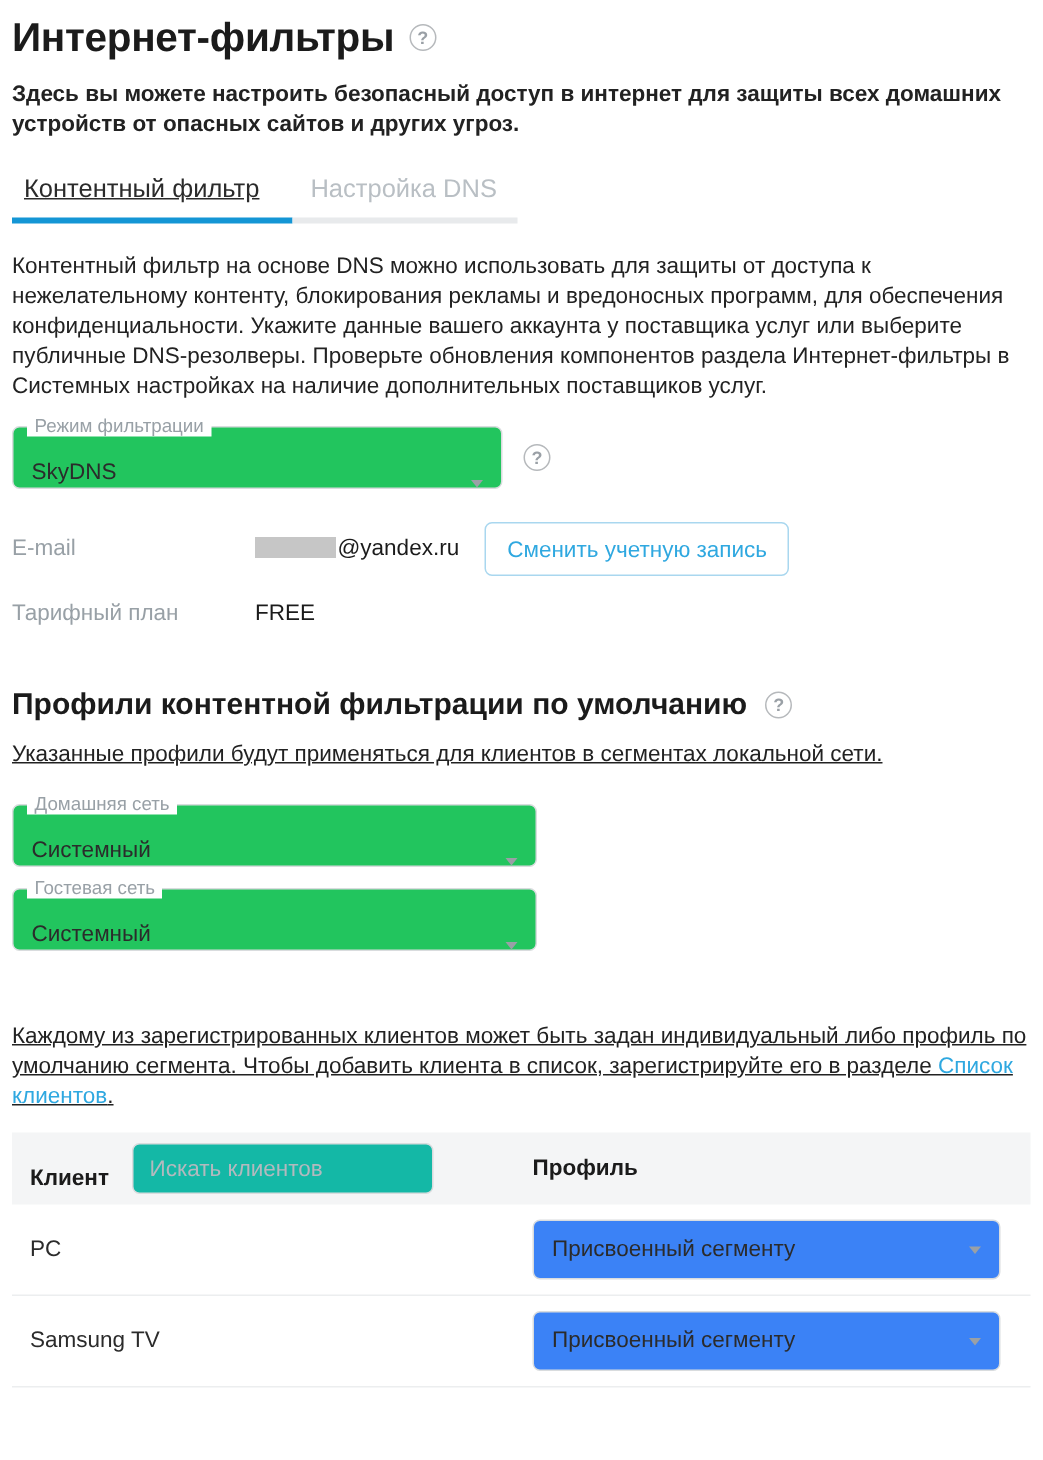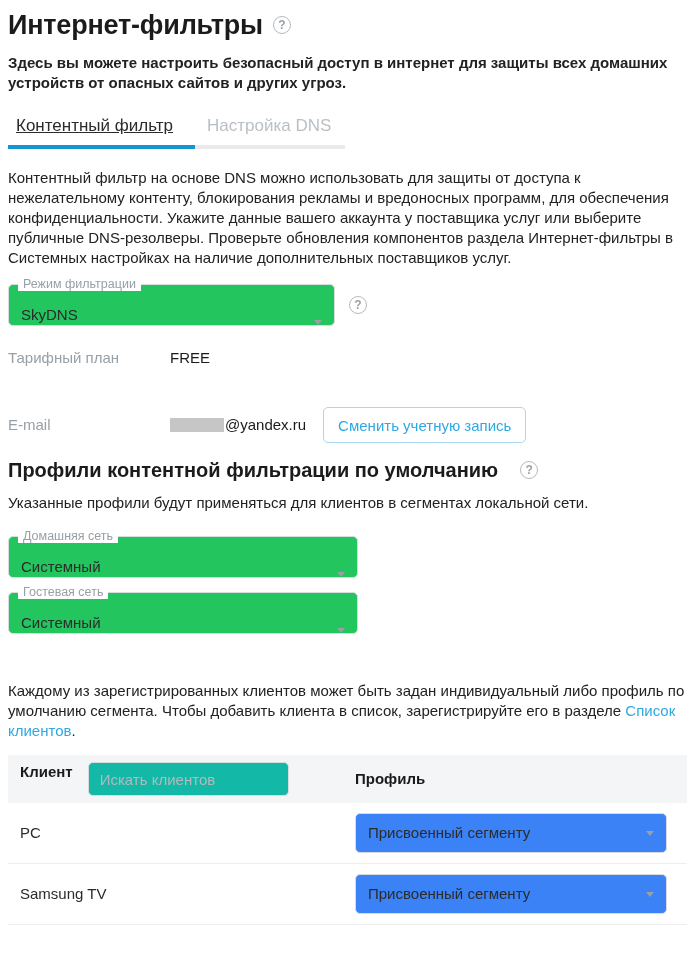--- a/index.html
+++ b/index.html
@@ -8,21 +8,21 @@
     width:695px; height:973px; overflow:hidden;
     font-family:"Liberation Sans","DejaVu Sans",sans-serif;
     color:#222; font-size:15px; line-height:20px;
     -webkit-font-smoothing:antialiased;
   }
   .page { padding:10px 8px 0 8px; }
 
   
   .page-title-row { display:flex; align-items:center; gap:10px; margin-bottom:13px; }
   .page-title { font-size:27px; line-height:30px; font-weight:bold; color:#1b1b1b; letter-spacing:-0.2px; }
-  .section-title-row { display:flex; align-items:center; gap:22px; }
+  .section-title-row { display:flex; align-items:center; gap:12px; }
   .section-title { font-size:20px; line-height:24px; font-weight:bold; color:#1b1b1b; }
 
   .help-icon {
     flex:0 0 auto; width:18px; height:18px; border-radius:50%;
     border:1.5px solid #b6b9bc; color:#9aa0a6;
     display:inline-flex; align-items:center; justify-content:center;
     font-size:12px; font-weight:bold; line-height:1; cursor:pointer;
   }
 
   .page-desc { margin-bottom:23px;font-weight:bold; }
@@ -56,32 +56,32 @@
   .masked-email { display:inline-block; width:54px; height:14px; background:#c6c6c6; vertical-align:-2px; margin-right:1px; }
   .value-dark { color:#1b1b1b; }
   .outline-button {
     margin-left:17px; height:36px; padding:0 14px; background:#fff;
     border:1px solid #a9d7ef; border-radius:5px; color:#2fa8e0;
     font-size:15px; font-family:inherit; cursor:pointer; white-space:nowrap;
   }
   .plan-row { margin-bottom:39px; }
 
   .section1 .section-title-row { margin-bottom:11px; }
-  .section-desc { margin-bottom:23px; }
+  .section-desc { margin-bottom:23px;text-decoration:underline; }
   .net-select { width:350px; margin-bottom:14px; }
   .net-select:last-of-type { margin-bottom:47px; }
 
   .section2 .section-title-row { margin-bottom:9px; }
   .section2 .section-desc { margin-bottom:14px; max-width:679px; }
   .link { color:#2fa8e0; cursor:pointer; text-decoration:none; }
 
   
   .clients-table { width:679px; }
   .thead { display:flex; align-items:center; height:48px; background:#f4f5f6; }
-  .thead-client { flex:0 0 347px; display:flex; align-items:flex-start; gap:15px; padding-left:12px; }
+  .thead-client { flex:0 0 347px; display:flex; align-items:flex-end; gap:15px; padding-left:12px; }
   .th-label { font-weight:bold; color:#1b1b1b; }
   .search-input {
     width:201px; height:34px; border:1px solid #d9dcde; border-radius:5px;
     padding:0 11px; font-size:15px; font-family:inherit; color:#2b2b2b; background:#14b8a6; outline:none;
   }
   .search-input::placeholder { color:#b3b9be; }
 
   .trow { display:flex; align-items:center; height:61px; border-bottom:1px solid #eceeef; }
   .trow-client { flex:0 0 347px; padding-left:12px; color:#2b2b2b; }
   .row-select {
@@ -110,29 +110,29 @@
 
   <div class="filter-mode-row">
     <div class="select-outline">
       <span class="float-label">Режим фильтрации</span>
       <span class="select-value">SkyDNS</span>
       <span class="caret"></span>
     </div>
     <span class="help-icon">?</span>
   </div>
 
-  <div class="field-row plan-row">
-    <span class="field-label">Тарифный план</span>
-    <span class="value-dark">FREE</span>
-  </div>
-
   <div class="field-row">
     <span class="field-label">E-mail</span>
     <span class="value-dark"><span class="masked-email"></span><span>@yandex.ru</span></span>
     <button class="outline-button">Сменить учетную запись</button>
+  </div>
+
+  <div class="field-row plan-row">
+    <span class="field-label">Тарифный план</span>
+    <span class="value-dark">FREE</span>
   </div>
 
   <div class="section1">
     <div class="section-title-row">
       <h2 class="section-title">Профили контентной фильтрации по умолчанию</h2>
       <span class="help-icon">?</span>
     </div>
     <p class="section-desc">Указанные профили будут применяться для клиентов в сегментах локальной сети.</p>
 
     <div class="select-outline net-select">

